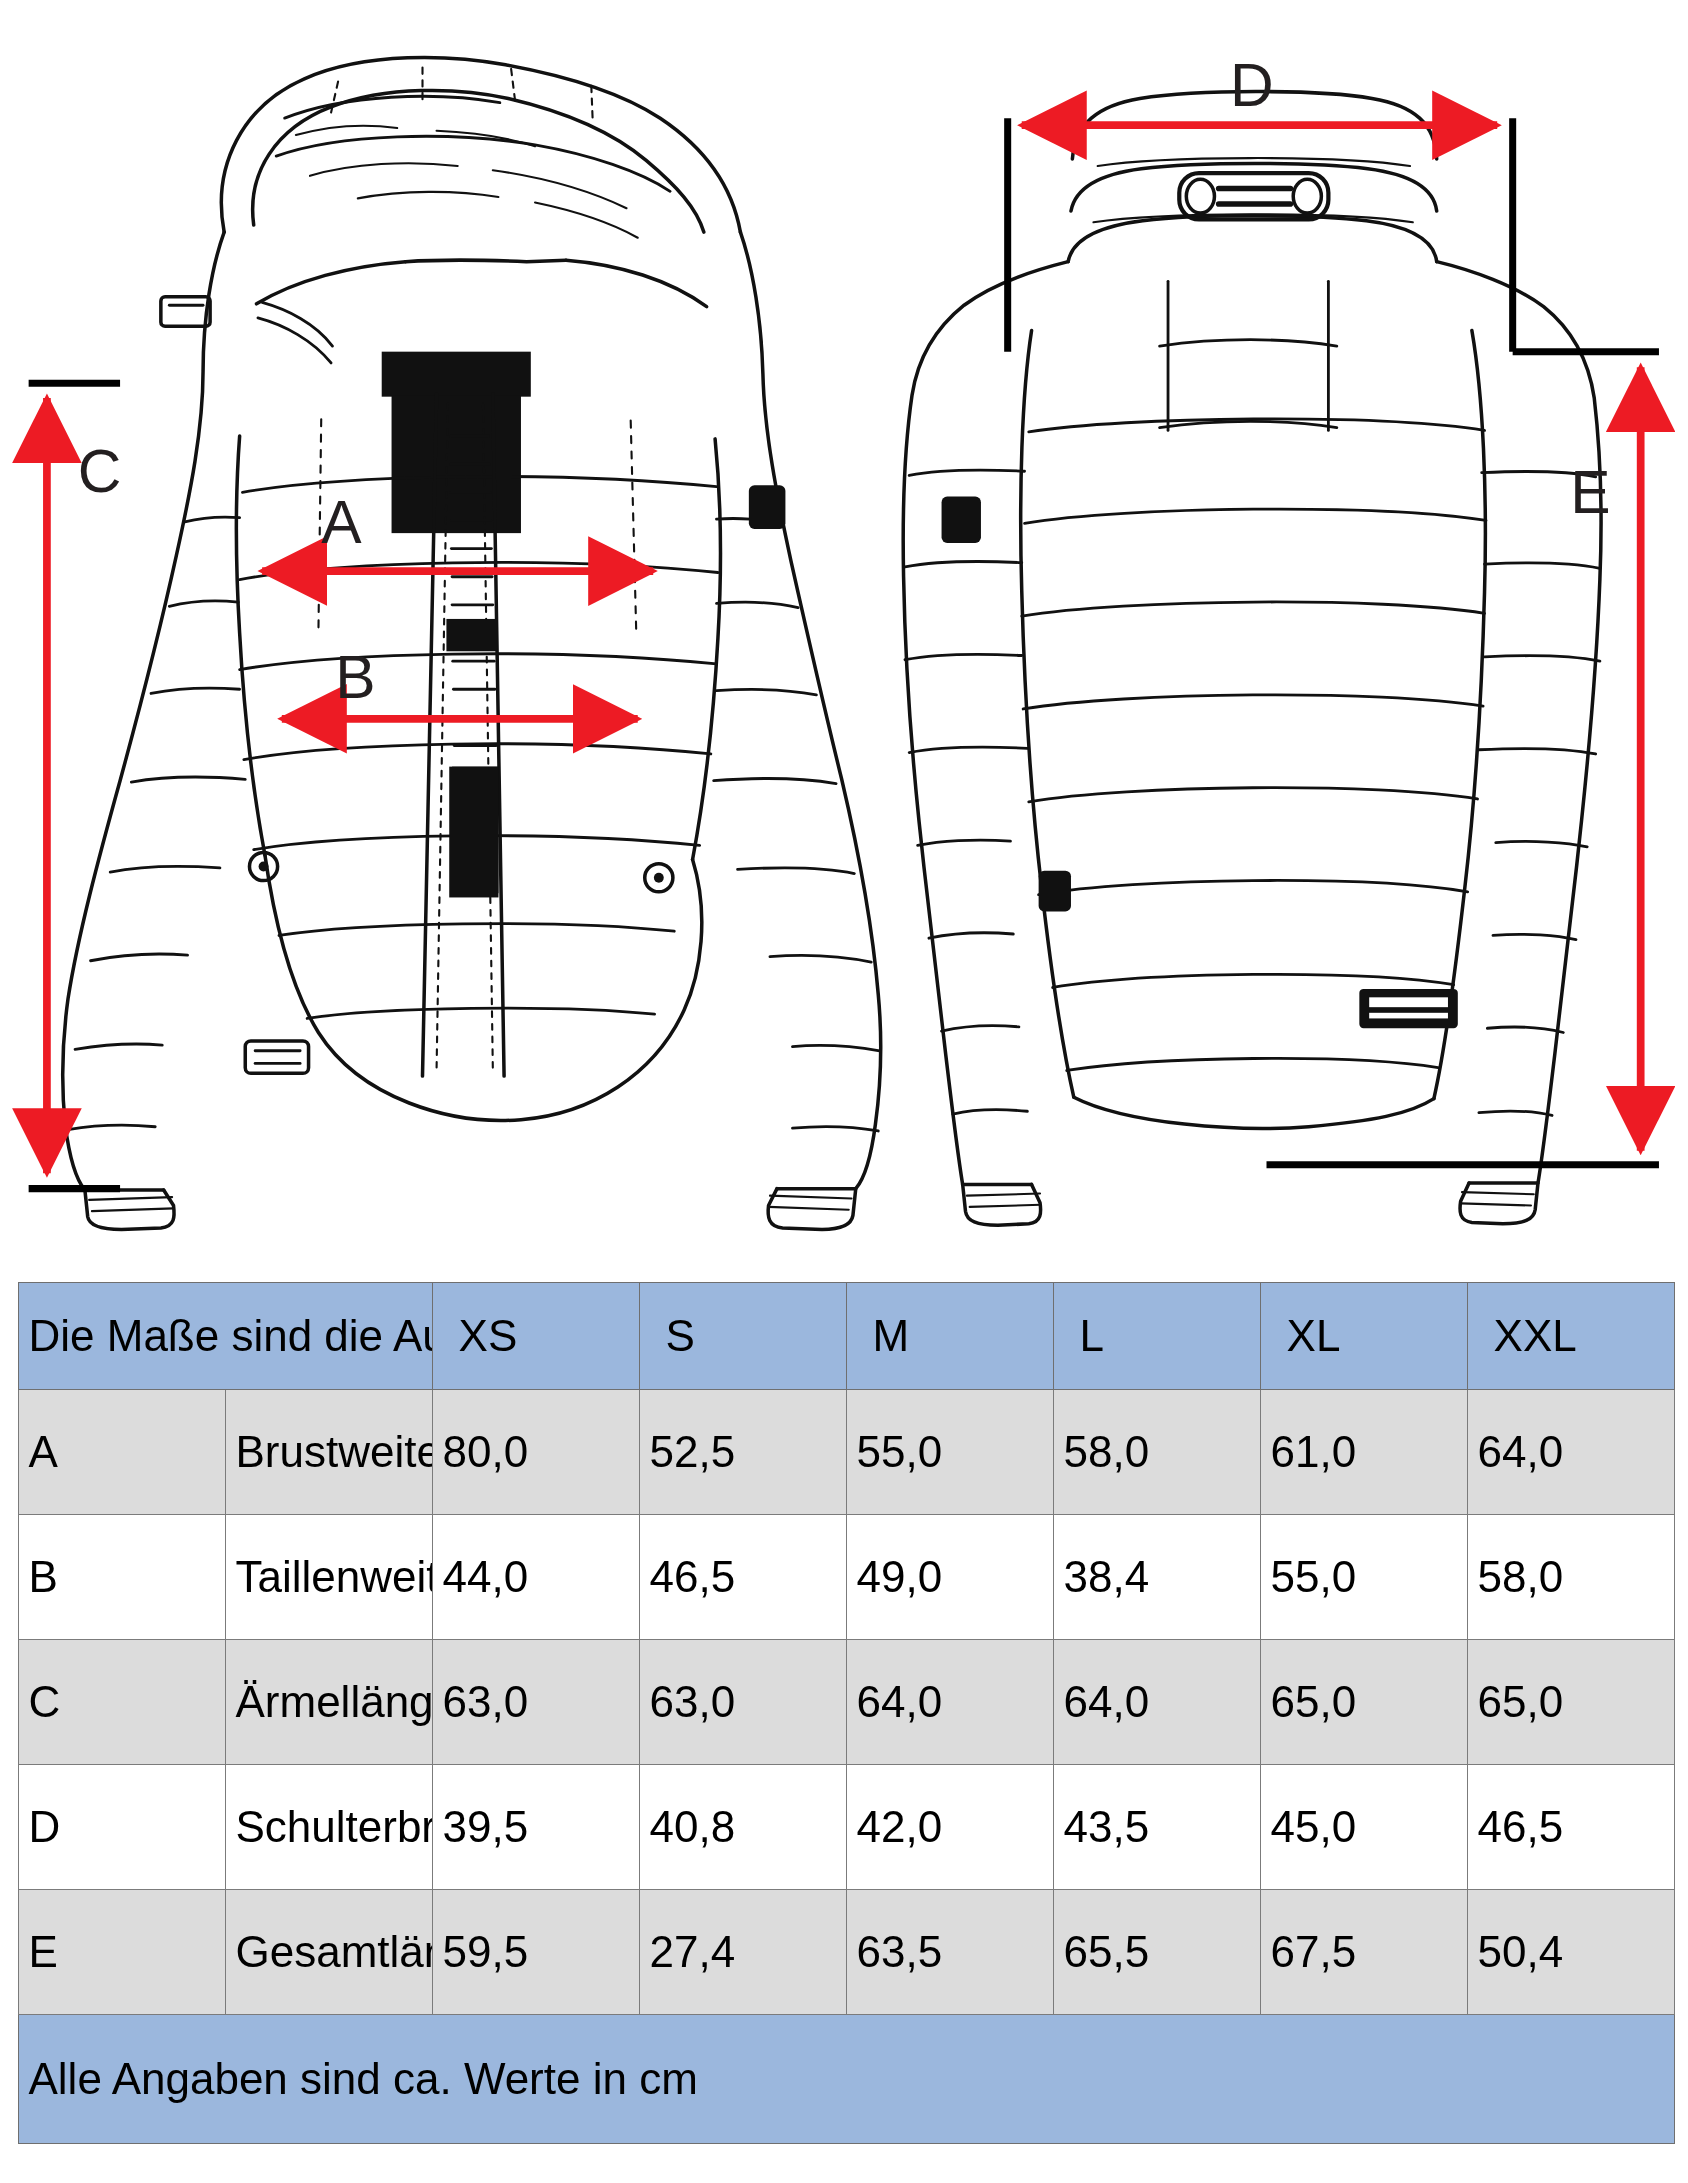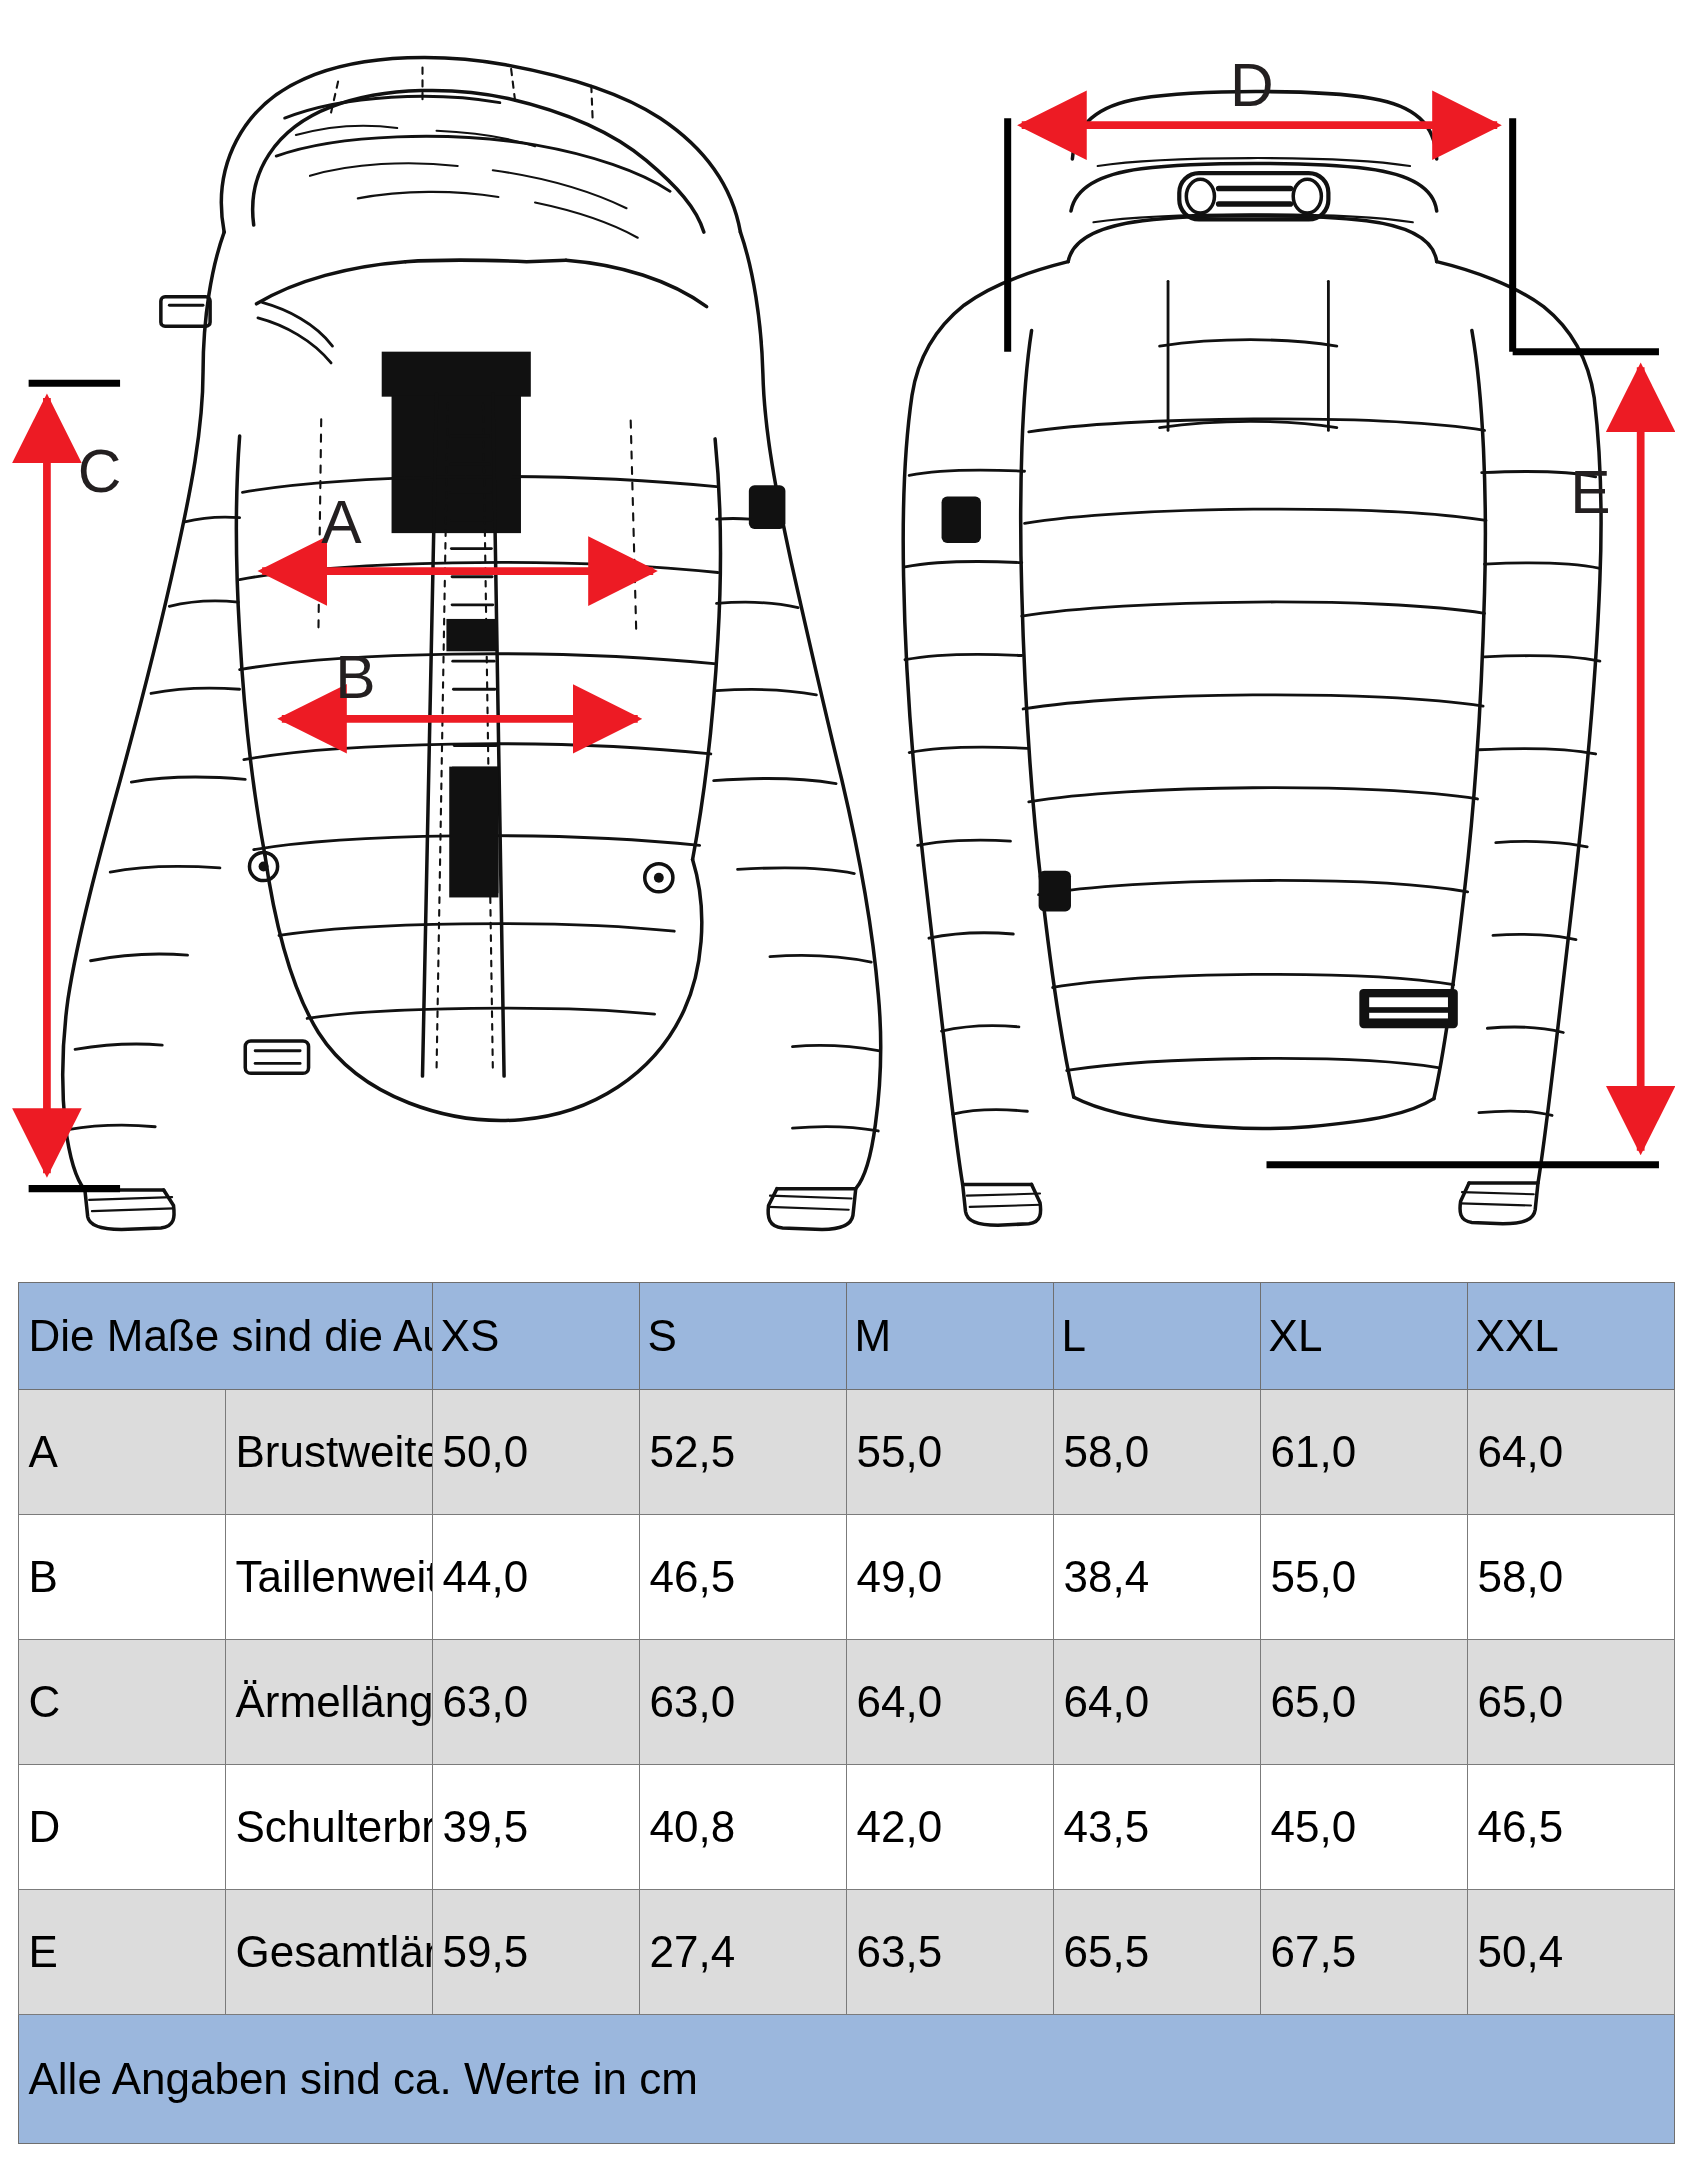--- a/index.html
+++ b/index.html
@@ -46,21 +46,21 @@
     white-space: nowrap;
     overflow: hidden;
   }
   
   tr.head-row td {
     background: #9bb7dd;
     height: 107px;
     border-color: #6f6f6f;
   }
   tr.head-row td.head-title { font-size: 44px; }
-  tr.head-row td.size-head { text-align: left; padding-left: 8px; }
+  tr.head-row td.size-head { text-align: left; padding-left: 26px; }
 
   
   tr.data-row td { height: 125px; }
   tr.data-row.shade td { background: #dcdcdc; }
   tr.data-row.plain td { background: #ffffff; }
 
   td.col-letter { width: 76px; text-align: left; padding-left: 15.5px; }
   td.col-name   { width: 785px; }
   td.col-val    { width: 121px; text-align: left; padding-left: 9.9px; }
 
@@ -337,21 +337,21 @@
         <td class="size-head">S</td>
         <td class="size-head">M</td>
         <td class="size-head">L</td>
         <td class="size-head">XL</td>
         <td class="size-head">XXL</td>
       </tr>
 
       <tr class="data-row shade">
         <td class="col-letter">A</td>
         <td class="col-name">Brustweite</td>
-        <td class="col-val">50,0</td>
+        <td class="col-val">80,0</td>
         <td class="col-val">52,5</td>
         <td class="col-val">55,0</td>
         <td class="col-val">58,0</td>
         <td class="col-val">61,0</td>
         <td class="col-val">64,0</td>
       </tr>
 
       <tr class="data-row plain">
         <td class="col-letter">B</td>
         <td class="col-name">Taillenweite</td>

